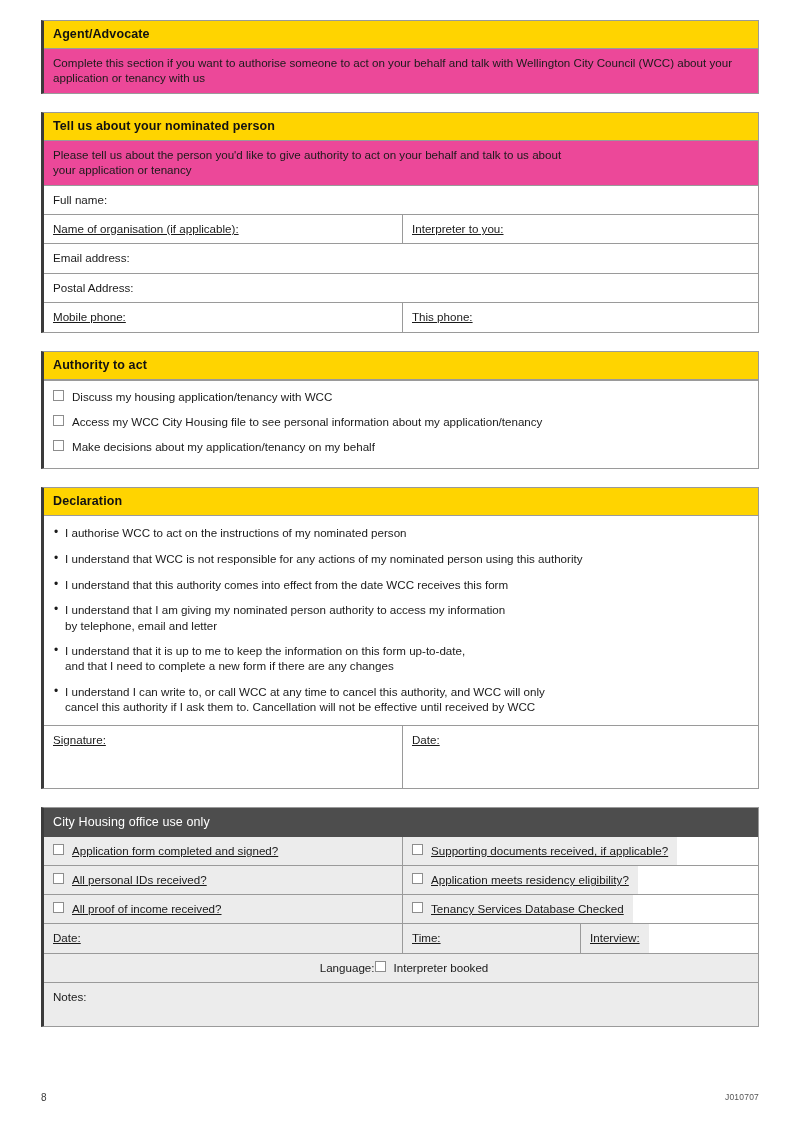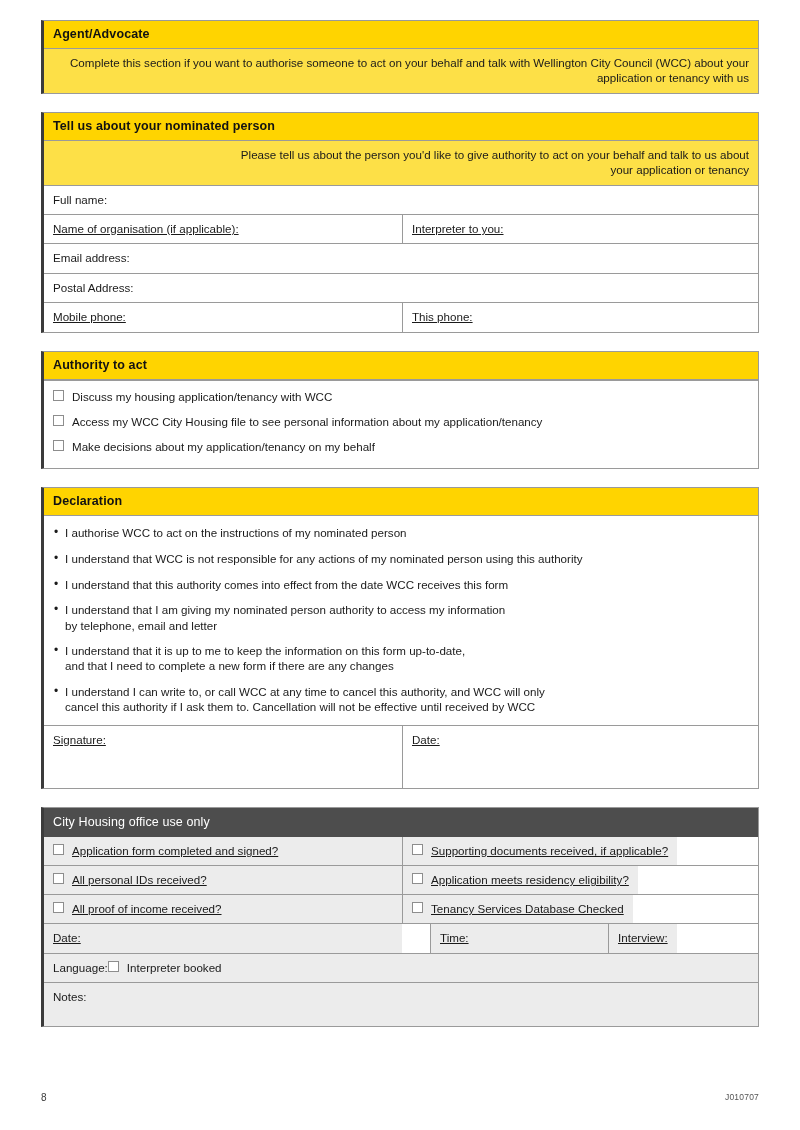--- a/index.html
+++ b/index.html
@@ -48,21 +48,21 @@
     color: #ffffff;
     letter-spacing: .1px;
   }
 
   .row {
     border-top: 1px solid #9a9a9a;
     box-sizing: border-box;
   }
   .row:first-child { border-top: none; }
 
-  .grayrow { background: #fde047; text-align: right; }
+  .grayrow { background: #ec4899; }
   .whiterow { background: #ffffff; }
 
   .cell {
     padding: 6px 9px 7px 9px;
     font-size: 11.6px;
     line-height: 1.33;
     box-sizing: border-box;
   }
 
   .split {
@@ -118,21 +118,21 @@
   .gap-18 { height: 18px; }
   .gap-20 { height: 20px; }
 
   
   .office .cell { background: #ececec; }
   .office .split > .cell { background: #ececec; }
 
   .lang-row {
     display: flex;
     align-items: center;
-    justify-content: flex-start;
+    justify-content: center;
     padding: 6px 3px 7px 9px;
     font-size: 11.6px;
     background: #ececec;
     box-sizing: border-box;
   }
 
   
   .footer {
     position: absolute;
     left: 0;
@@ -287,21 +287,21 @@
       <div class="cell col-right">
         <span class="cbrow">
             <span class="cbox"></span>
         <span>Tenancy Services Database Checked</span>
           </span>
       </div>
     </div>
 
     <div class="split">
       <div class="cell" style="width:358px;">Date:</div>
-      <div class="cell" style="width:178px;margin-left:28px;">Time:</div>
+      <div class="cell" style="width:178px;">Time:</div>
       <div class="cell col-right">Interview:</div>
     </div>
 
     <div class="row">
       <div class="lang-row">
         <span>Language:</span>
         <span class="cbrow">
           <span class="cbox"></span>
           <span>Interpreter booked</span>
         </span>

